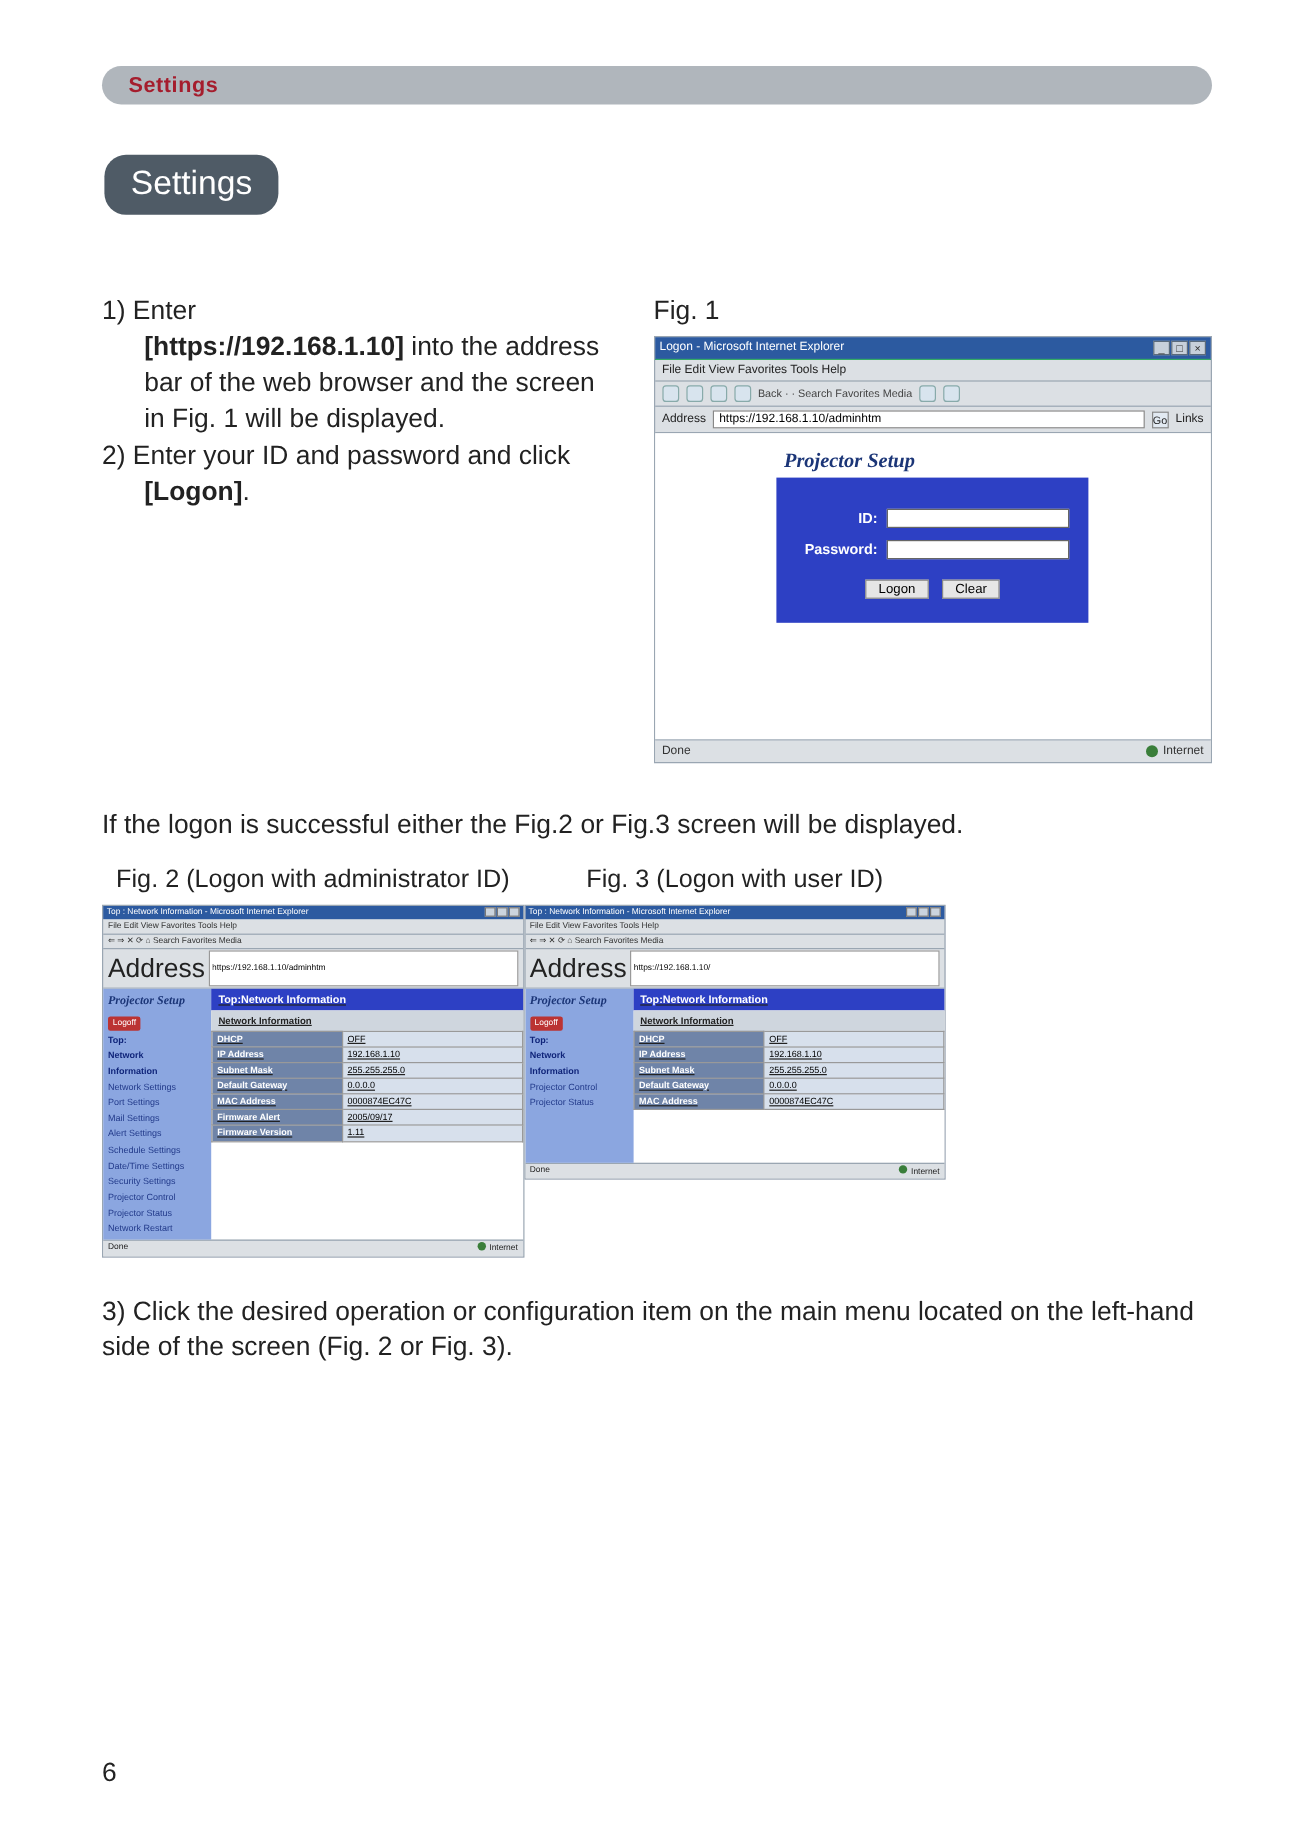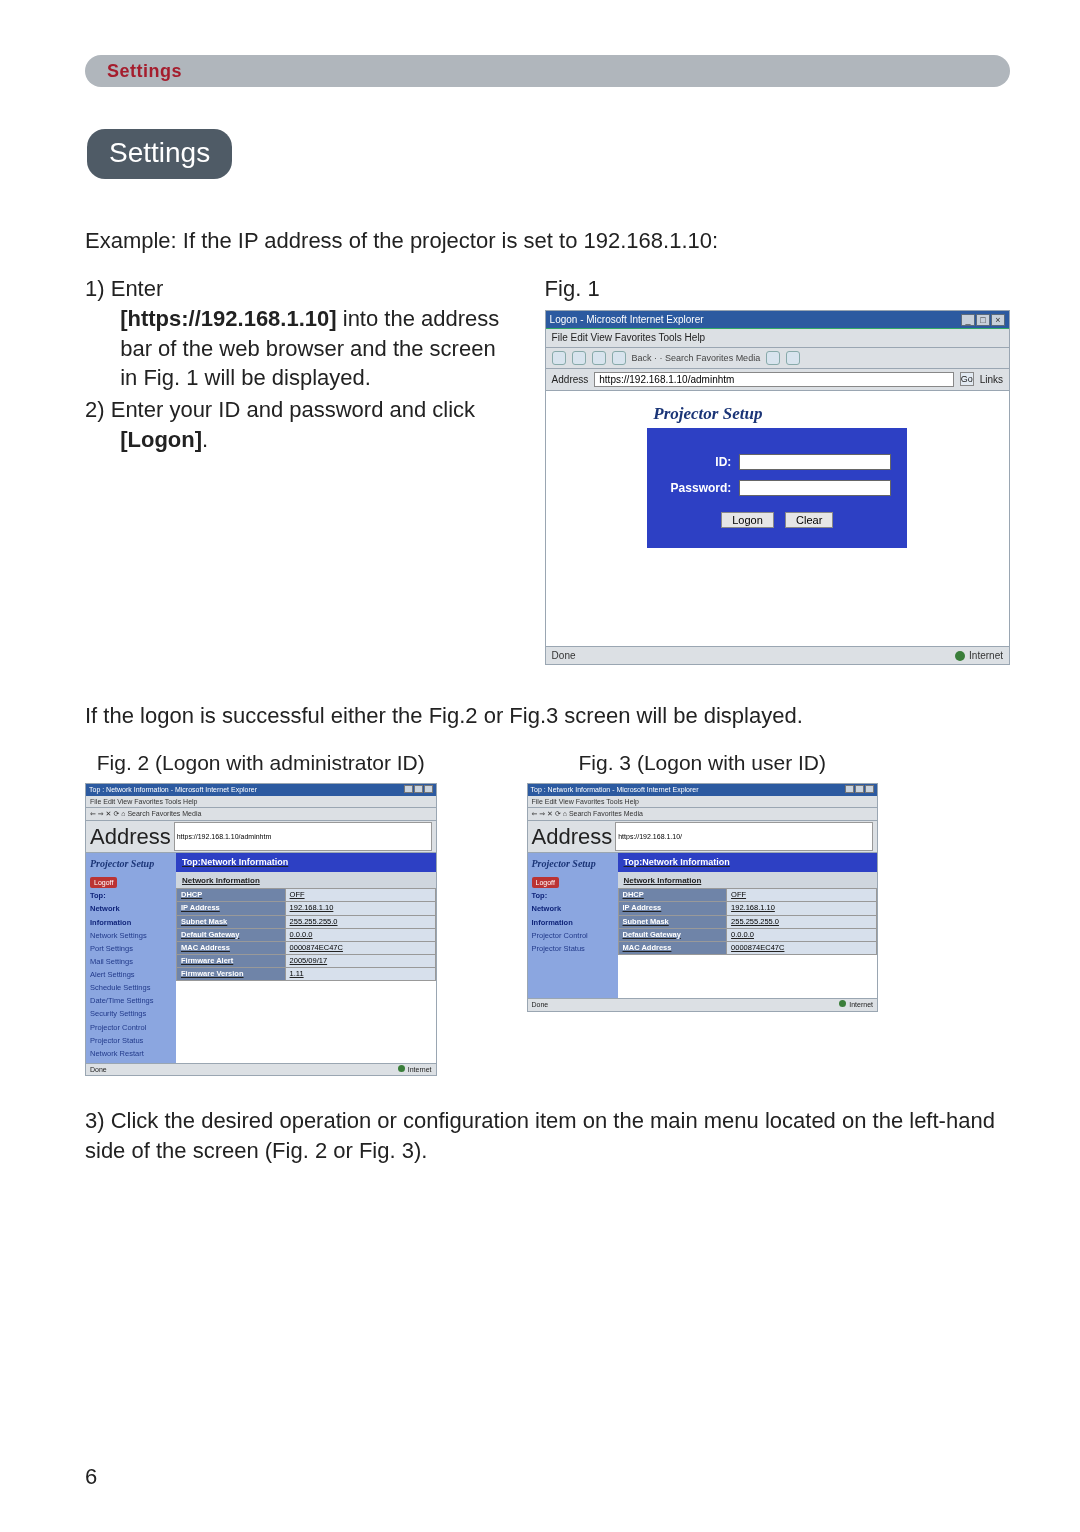--- a/index.html
+++ b/index.html
@@ -135,21 +135,21 @@
     flex:1; height:16px; border:1px solid #666; padding:1px 4px; font-size:11px;
   }
   .setup-panel .btns { margin-top:16px; text-align:center;}
   .setup-panel button {
     background:#e6e6e6; border:1px solid #888; font-size:11px; padding:1px 10px; margin:0 4px;
   }
 
   .mid-note { margin: 36px 0 18px 0; }
 
   
-  .figrow { display:flex; gap:90px; margin-top:4px; }
+  .figrow { display:flex; margin-top:4px; }
   .figbox { flex:0 0 38%; }
   .figcap-sm { text-align:center; font-size:21px; margin-bottom:6px; }
 
   .thumb-ie { border:1px solid var(--ie-border); background:var(--ie-chrome); font-family:Tahoma, Arial;}
   .thumb-ie .titlebar { background: var(--ie-title); color:#fff; font-size:7px; padding:1px 3px; display:flex; justify-content:space-between;}
   .thumb-ie .titlebar .wc { display:flex; gap:1px;}
   .thumb-ie .titlebar .wc span {width:9px; height:8px; background:#cbd4de; border:1px solid #777; display:inline-block;}
   .thumb-ie .bars { font-size:7px; color:#333;}
   .thumb-ie .bars div { padding:1px 4px; border-bottom:1px solid var(--ie-border);}
   .thumb-ie .addr { display:flex; gap:3px; padding:1px 4px; border-bottom:1px solid var(--ie-border);}
@@ -195,21 +195,20 @@
 </div>
 
 
 <div class="pill">
   <span>Settings</span>
 </div>
 
 
 <div class="intro">
   <br>
-  <span>Example: If the IP address of the projector is set to 192.168.1.10:</span>
 </div>
 
 
 <div class="row">
   <div class="col-left">
     <ol class="steps">
       <li>
         <span>Enter</span><br>
         <span class="bold">[https://192.168.1.10]</span><span> into the address bar of the web browser and the screen in Fig. 1 will be displayed.</span>
       </li>

